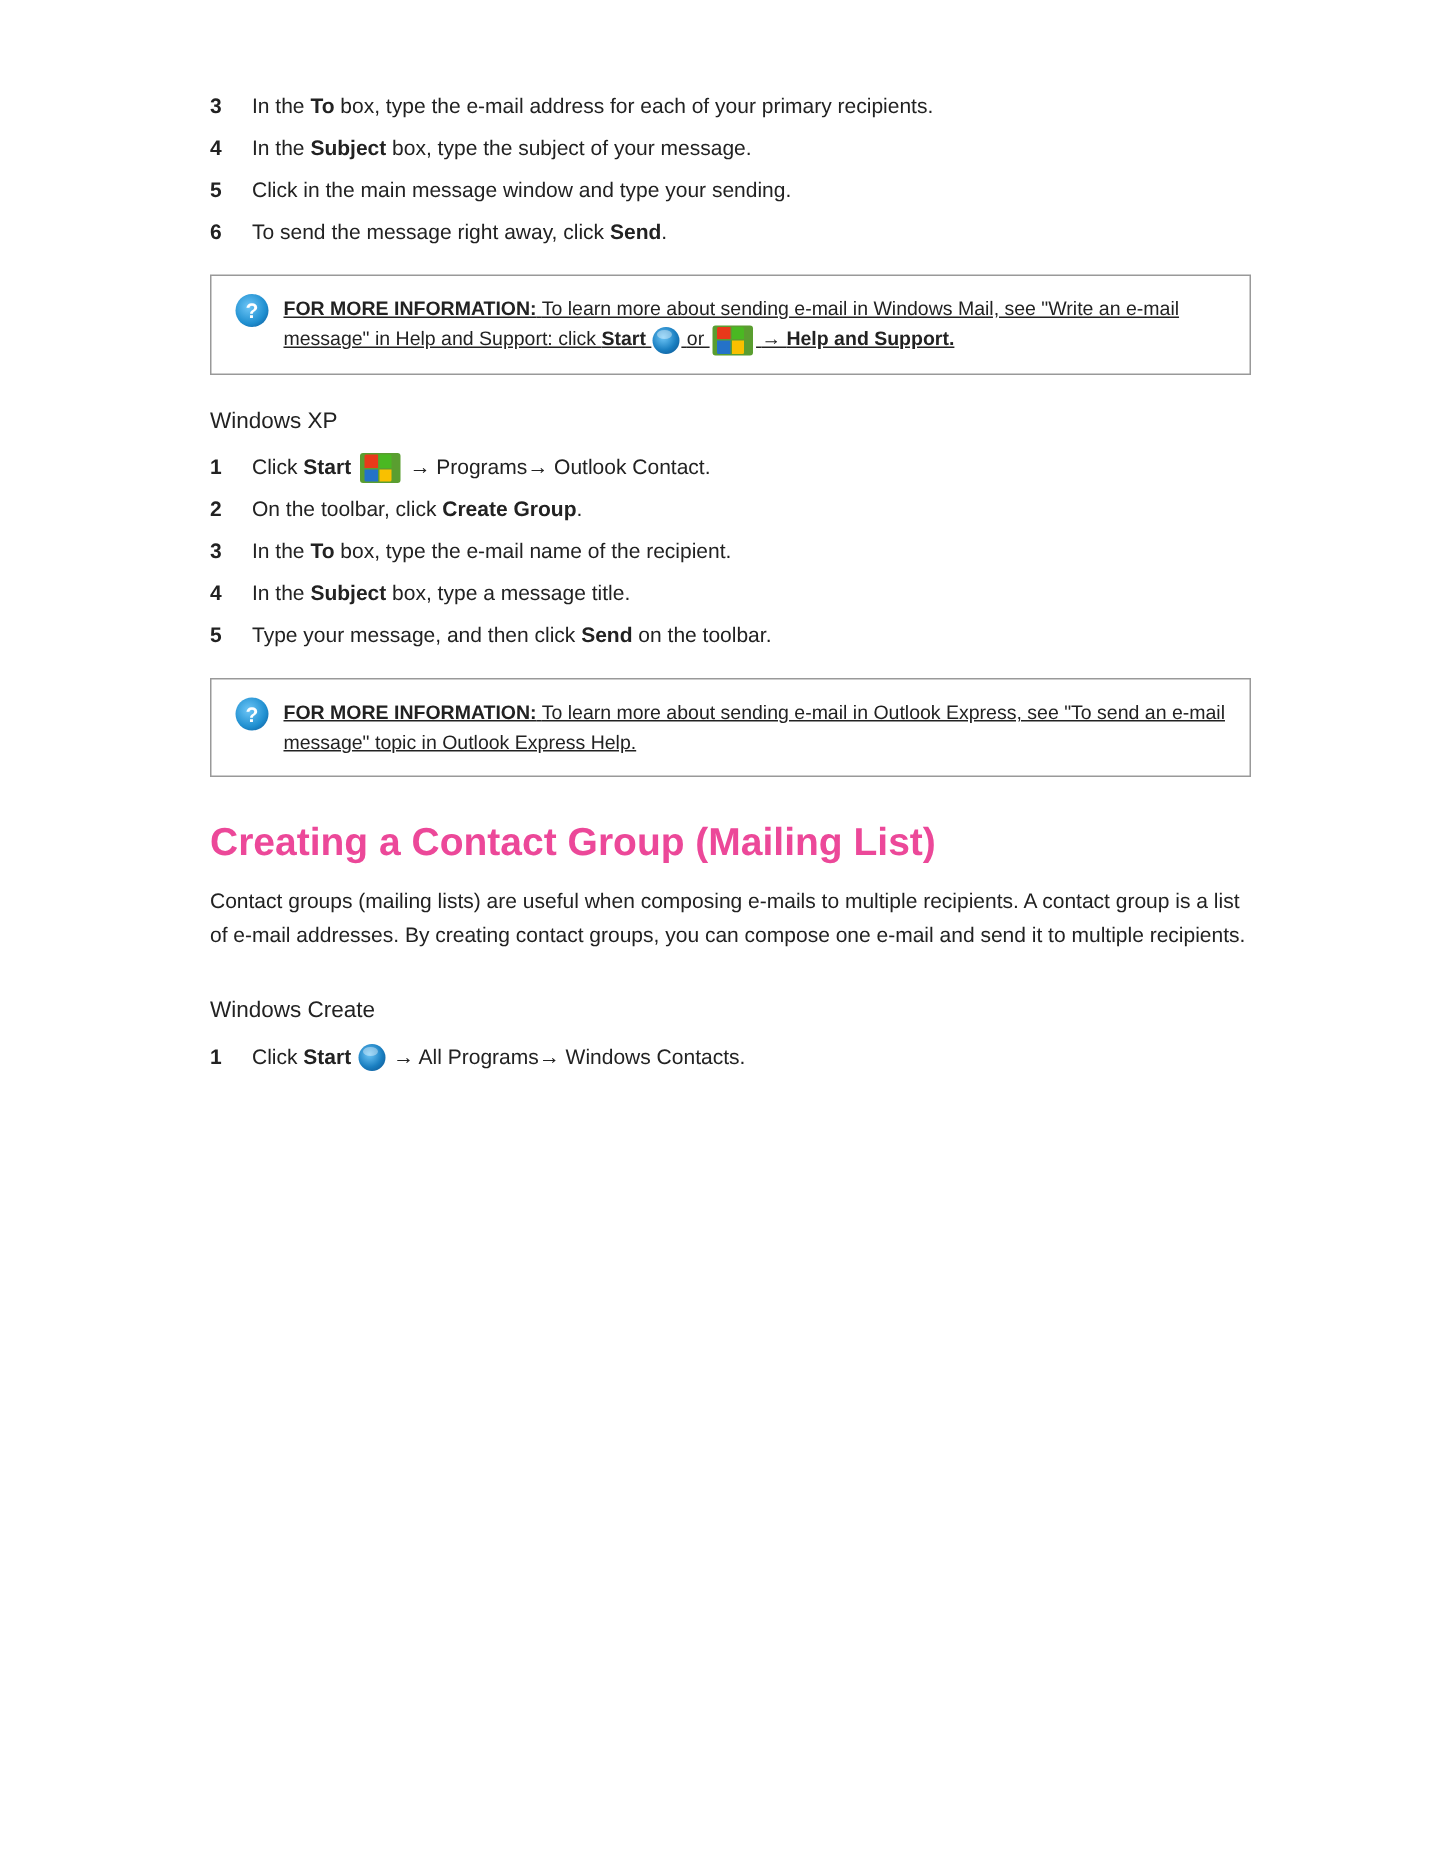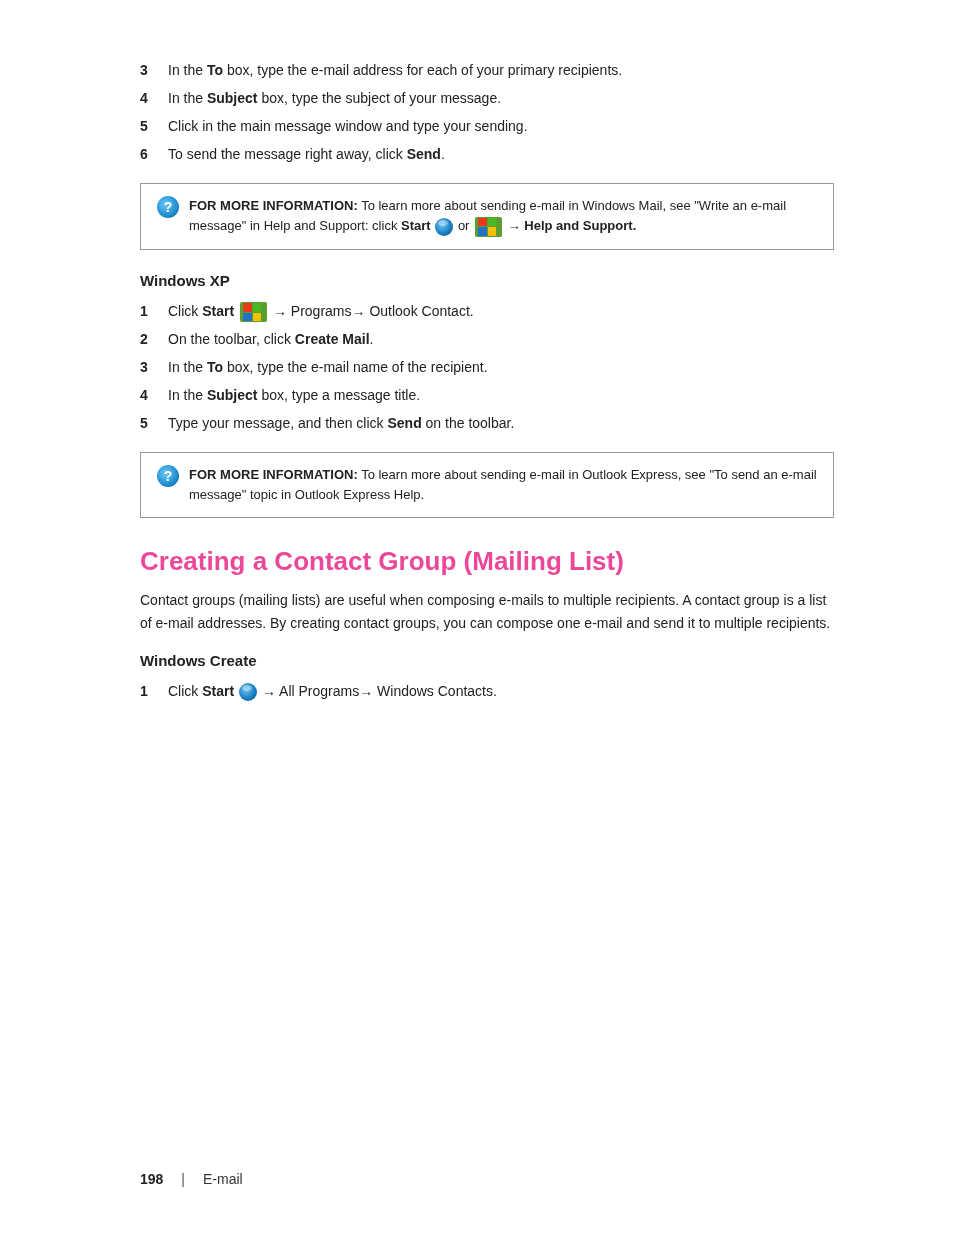--- a/index.html
+++ b/index.html
@@ -44,43 +44,44 @@
       padding: 12px 16px;
       margin: 18px 0 22px 0;
       display: flex;
       align-items: flex-start;
       gap: 10px;
     }
     .info-content {
       font-size: 13px;
       line-height: 1.55;
       color: #222;
+      text-decoration: underline;
     }
     .info-label {
       font-weight: bold;
       font-size: 13px;
     }
     .section-title {
-      font-weight: bold;
+      font-weight: normal;
       font-size: 15px;
       margin-bottom: 12px;
       margin-top: 4px;
     }
     .main-heading {
       font-size: 26px;
       font-weight: bold;
       color: #ec4899;
       margin-top: 28px;
       margin-bottom: 12px;
       border-bottom: none;
     }
     .intro-para {
       font-size: 14px;
       line-height: 1.6;
-      margin-bottom: 18px;
+      margin-bottom: 31px;
     }
     .page-footer {
       position: absolute;
       bottom: 48px;
       left: 0;
       right: 0;
       display: flex;
       align-items: center;
       padding: 0 120px 0 140px;
       border-top: none;
@@ -232,21 +233,21 @@
               <span></span>
               <span></span>
               <span></span>
           </span>
         </span>
         <span> → Programs→ Outlook Contact</span>.
       </span>
     </li>
     <li>
       <span class="step-num">2</span>
-      <span class="step-text">On the toolbar, click <span class="bold">Create Mail</span>.</span>
+      <span class="step-text">On the toolbar, click <span class="bold">Create Group</span>.</span>
     </li>
     <li>
       <span class="step-num">3</span>
       <span class="step-text">In the <span class="bold">To</span> box, type the e-mail name of the recipient.</span>
     </li>
     <li>
       <span class="step-num">4</span>
       <span class="step-text">In the <span class="bold">Subject</span> box, type a message title.</span>
     </li>
     <li>
@@ -272,19 +273,14 @@
     <li>
       <span class="step-num">1</span>
       <span class="step-text">
         Click <span class="bold">Start</span>
         <span class="vista-orb"></span>
         <span> → All Programs→ Windows Contacts</span>.
       </span>
     </li>
   </ul>
 
-  <div class="page-footer">
-    <span class="page-num">198</span>
-    <span class="pipe">|</span>
-    <span class="page-label">E-mail</span>
-  </div>
 
 </div>
 
 </body></html>

